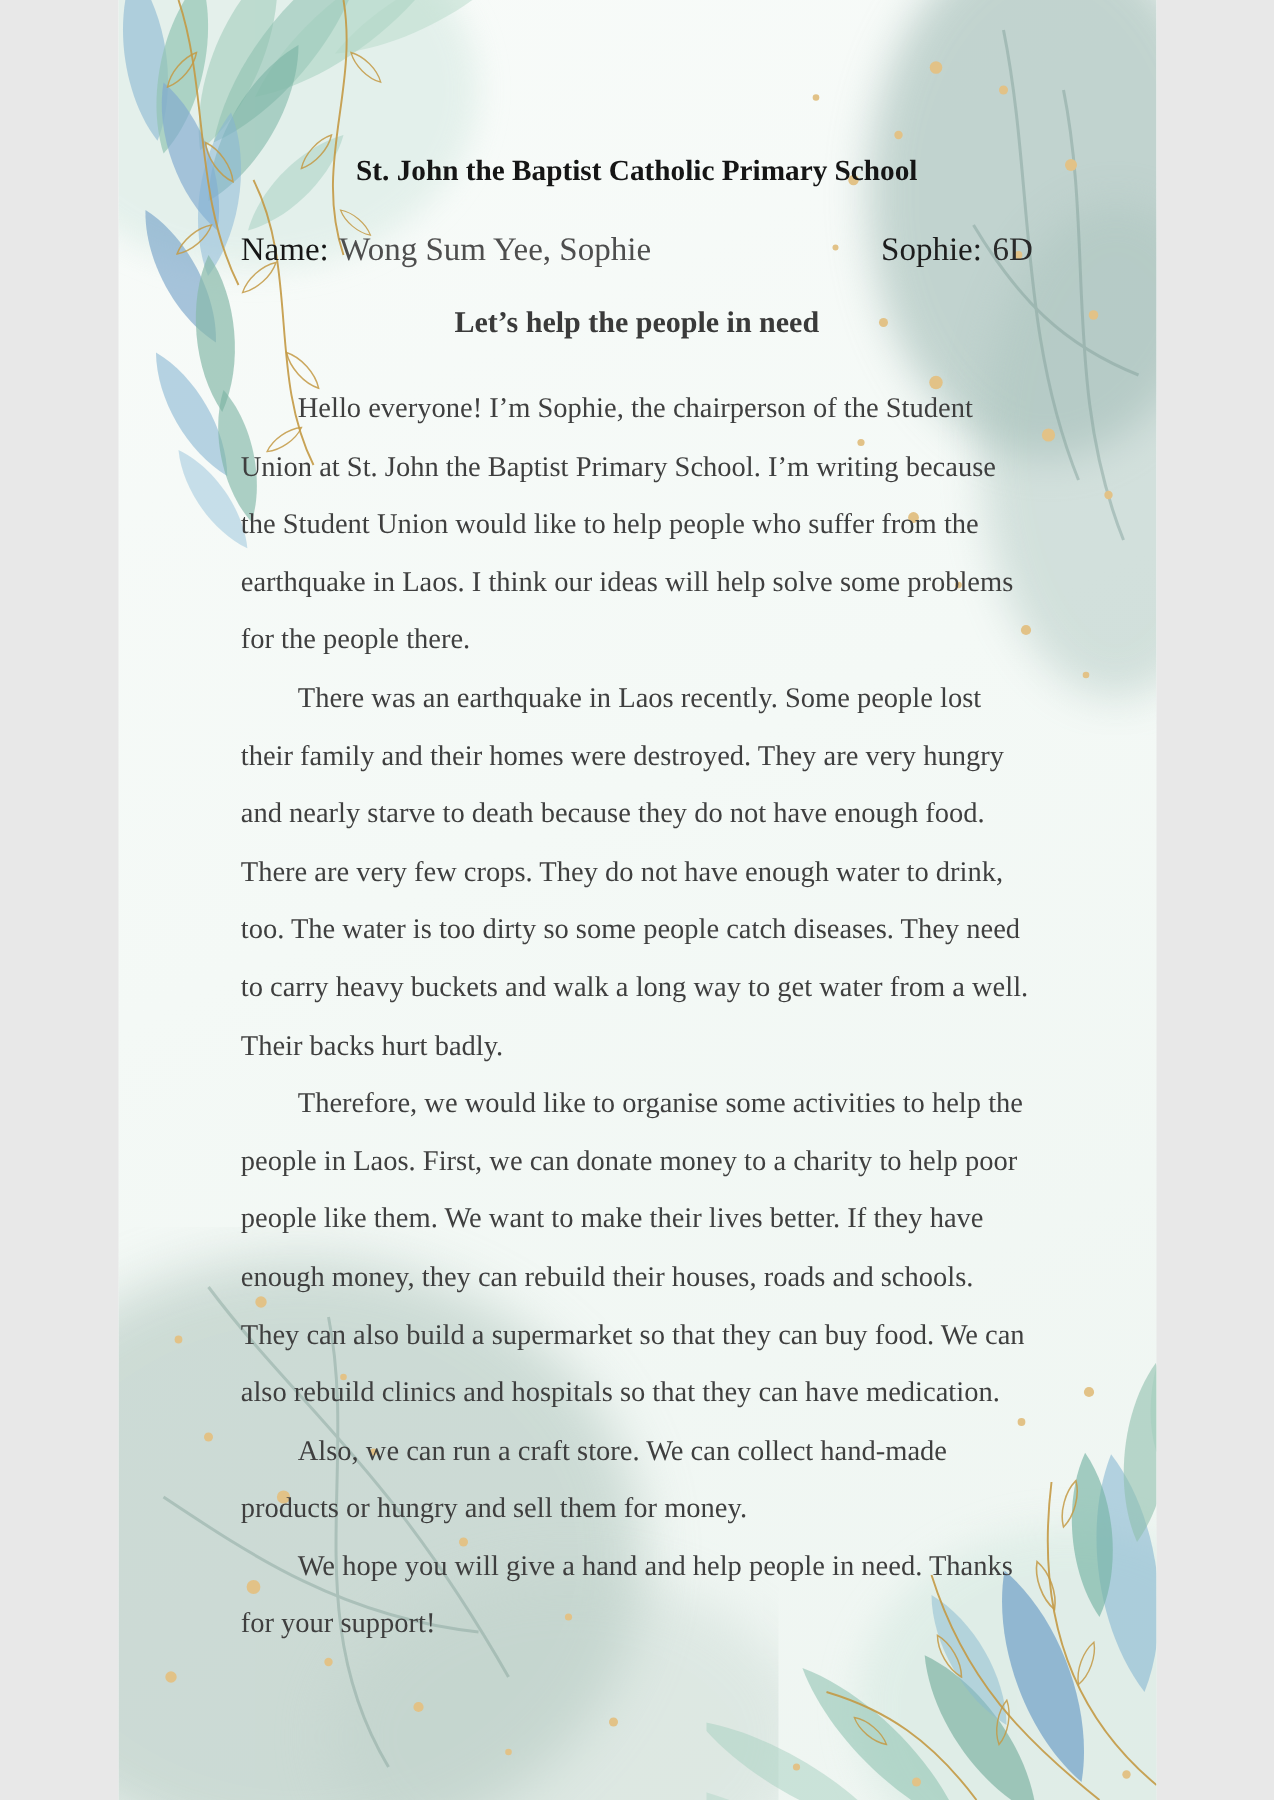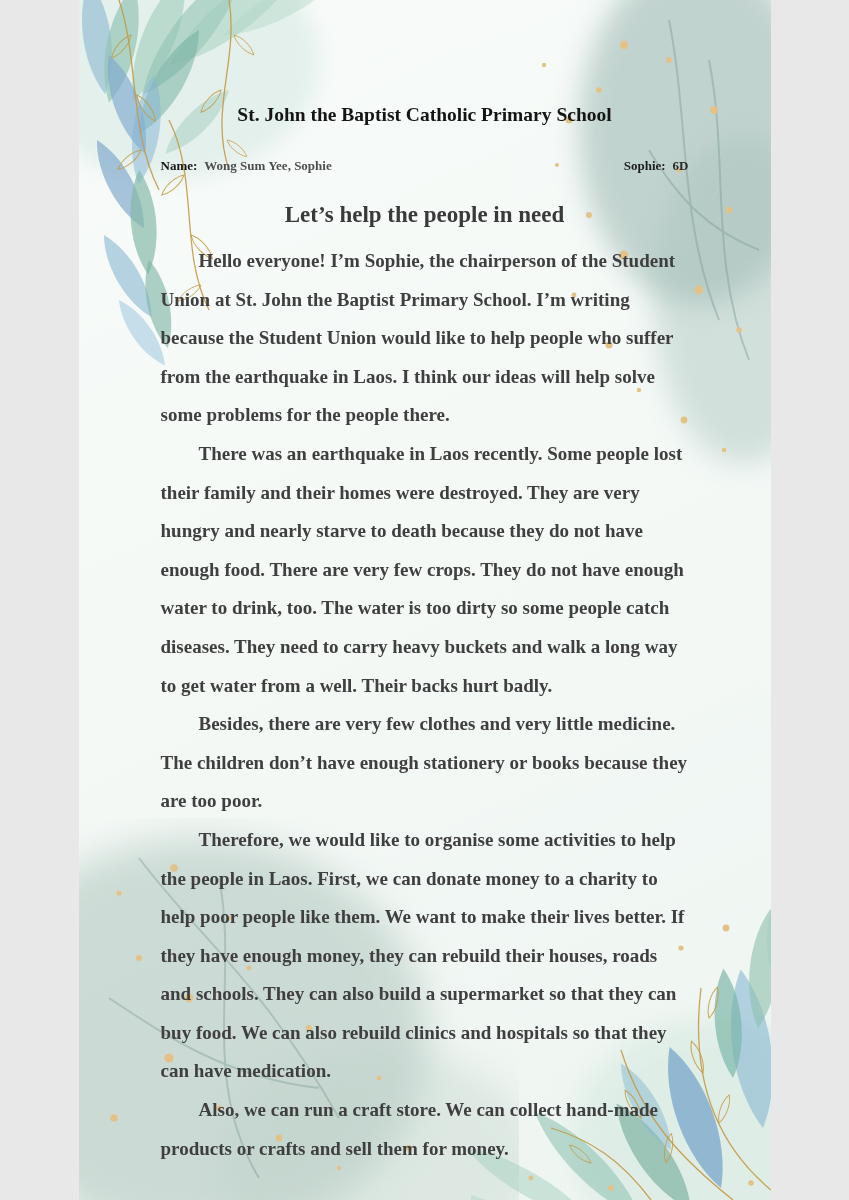--- a/index.html
+++ b/index.html
@@ -27,39 +27,38 @@
     line-height: 24px;
     font-weight: bold;
     color: #151515;
   }
 
   .info-row {
     display: flex;
     justify-content: space-between;
     align-items: center;
     margin-top: 27px;
-    font-size: 13px;
+    font-size: 22px;
     line-height: 24px;
-    font-weight: bold;
   }
   .name-label { color: #161616; }
   .name-value { color: #4e4e4e; margin-left: 7px; }
   .class-label { color: #1d1d1d; }
   .class-value { color: #2a2a2a; margin-left: 7px; margin-top: 14px; }
 
   .essay-title {
     margin: 25px 0 0 0;
     text-align: center;
-    font-size: 23px;
+    font-size: 20px;
     line-height: 24px;
     font-weight: bold;
     color: #3a3a3a;
   }
 
-  .essay-body { margin-top: 15px; font-weight: bold; }
+  .essay-body { margin-top: 27px; }
   .essay-body p {
     margin: 0;
     font-size: 19px;
     line-height: 38.6px;
     text-indent: 38px;
     text-align: left;
     color: #3f3f3f;
   }
 </style>
 </head>
@@ -226,19 +225,19 @@
       <span>
         <span class="class-label">Sophie:</span><span class="class-value">6D</span>
       </span>
     </div>
 
     <h1 class="essay-title">Let’s help the people in need</h1>
 
     <div class="essay-body">
       <p>Hello everyone! I’m Sophie, the chairperson of the Student Union at St. John the Baptist Primary School. I’m writing because the Student Union would like to help people who suffer from the earthquake in Laos. I think our ideas will help solve some problems for the people there.</p>
       <p>There was an earthquake in Laos recently. Some people lost their family and their homes were destroyed. They are very hungry and nearly starve to death because they do not have enough food. There are very few crops. They do not have enough water to drink, too. The water is too dirty so some people catch diseases. They need to carry heavy buckets and walk a long way to get water from a well. Their backs hurt badly.</p>
-      <p>Besides, there are very few clothes and very little medicine. The children don’t have enough stationery or books because they are too poor.</p>
       <p>Therefore, we would like to organise some activities to help the people in Laos. First, we can donate money to a charity to help poor people like them. We want to make their lives better. If they have enough money, they can rebuild their houses, roads and schools. They can also build a supermarket so that they can buy food. We can also rebuild clinics and hospitals so that they can have medication.</p>
-      <p>Also, we can run a craft store. We can collect hand-made products or crafts and sell them for money.</p>
+      <p>Also, we can run a craft store. We can collect hand-made products or hungry and sell them for money.</p>
+      <p>We hope you will give a hand and help people in need. Thanks for your support!</p>
     </div>
 
   </div>
 </div>
 
 </body></html>

